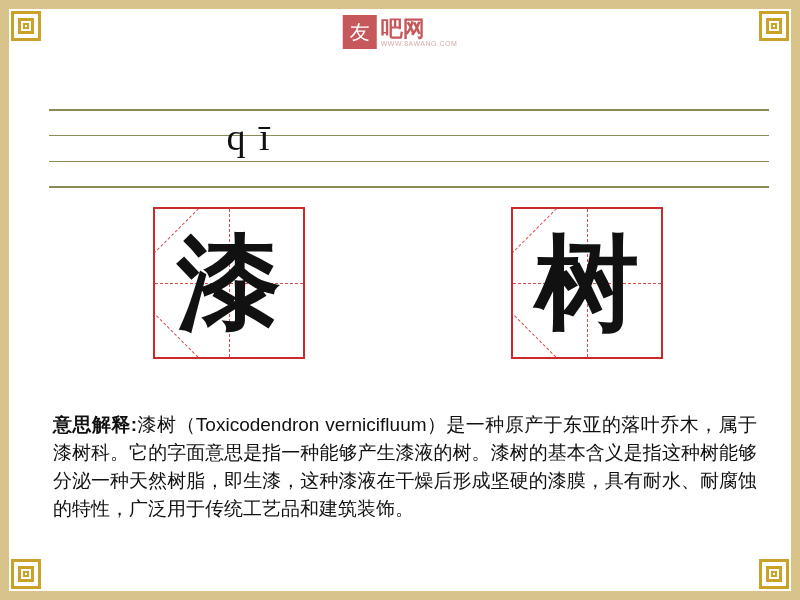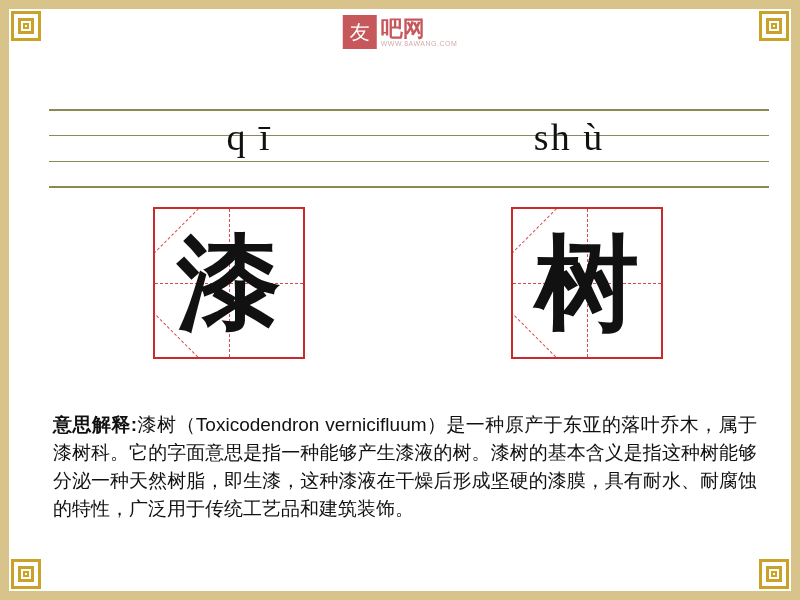--- a/index.html
+++ b/index.html
@@ -220,21 +220,20 @@
       <div class="wm-sub">WWW.8AWANG.COM</div>
     </div>
   </div>
 
   <div id="pinyin-staff">
     <div class="rule r0"></div>
     <div class="rule r1"></div>
     <div class="rule r2"></div>
     <div class="rule r3"></div>
     <div class="syll s0">q ī</div>
-    <div class="syll s1">sh ù</div>
   </div>
 
   <div id="chars">
     <div class="char-cell c0">
       <div class="guide">
         <span class="g-h"></span>
         <span class="g-v"></span>
         <span class="g-d1"></span>
         <span class="g-d2"></span>
       </div>

